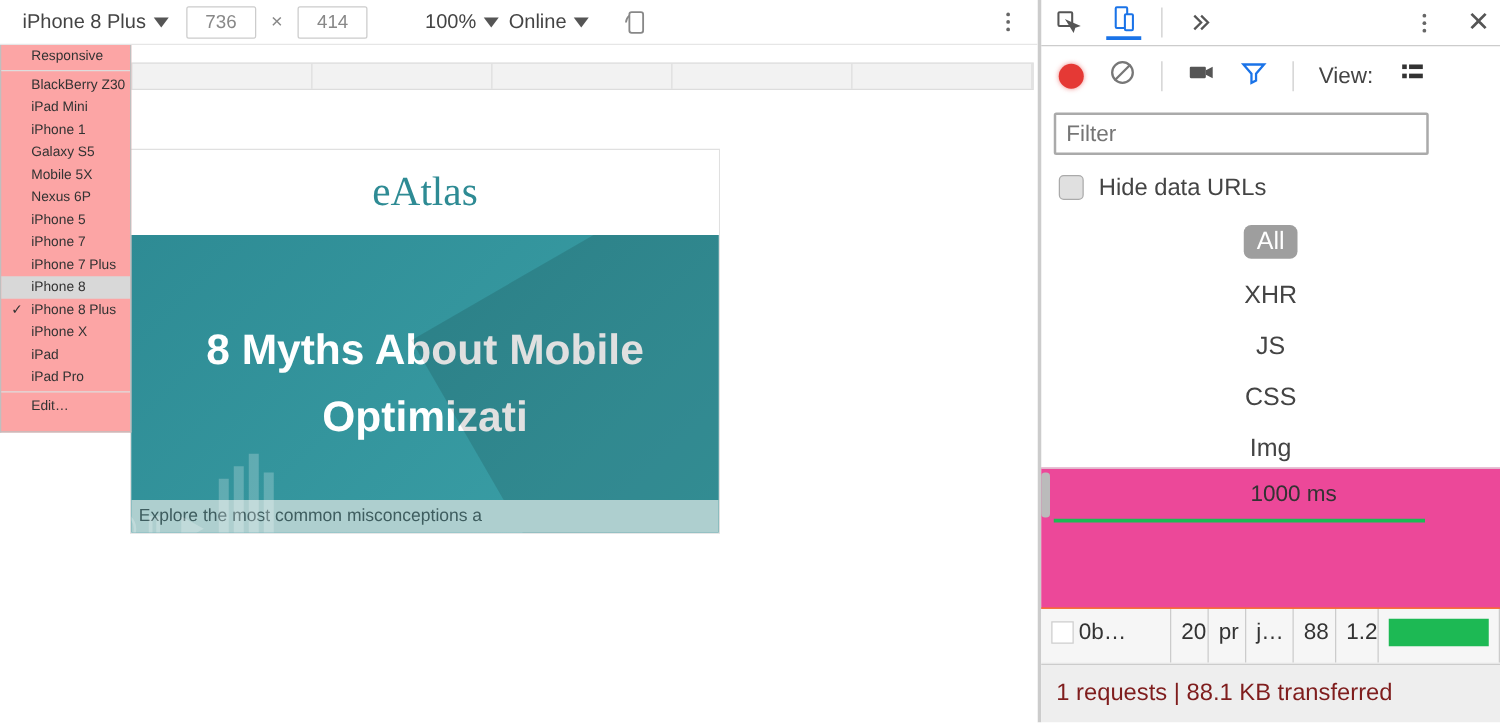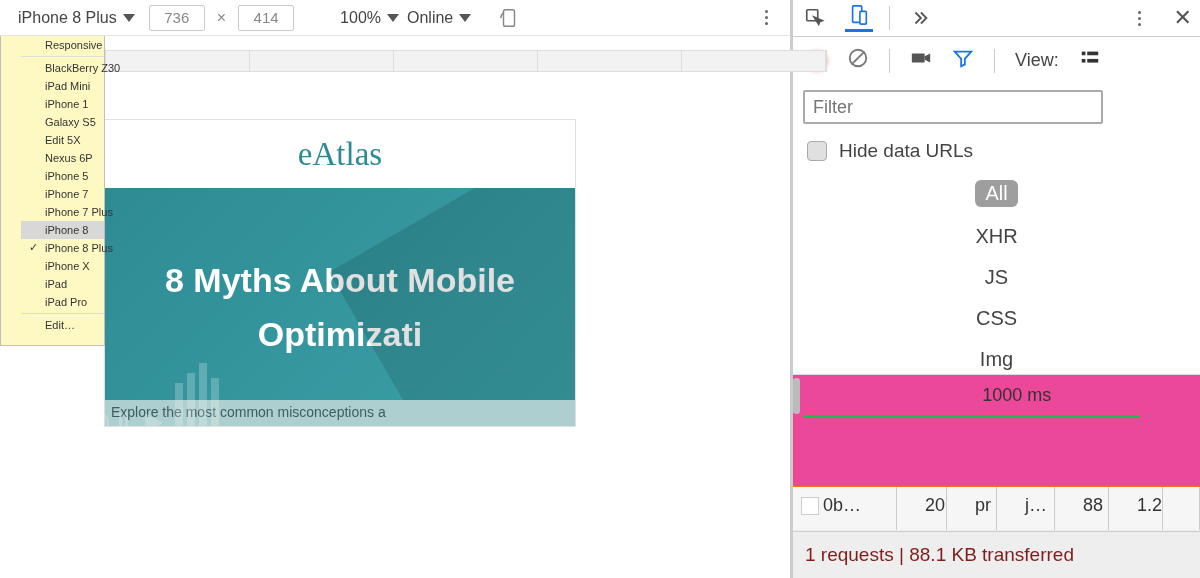--- a/index.html
+++ b/index.html
@@ -58,27 +58,26 @@
     width: 24px; height: 36px; display: flex; flex-direction: column;
     align-items: center; justify-content: center; gap: 3px; cursor: pointer;
   }
   .triple-dot span { width: 3px; height: 3px; background: #666; border-radius: 50%; }
 
   
   .device-menu {
     position: absolute;
     top: 36px; left: 0;
     width: 105px;
-    background: #fef9c3;
+    background: #fca5a5;
     border: 1px solid #bfbfbf;
     border-top: none;
     font-size: 11px;
     min-height: 310px;
     z-index: 10;
-    padding-left: 20px;
   }
   .device-menu .sep { height: 1px; background: #ddd; margin: 2px 0; }
   .device-menu .item {
     padding: 3px 6px 3px 24px;
     position: relative;
     cursor: pointer;
     white-space: nowrap;
     color: #333;
   }
   .device-menu .item.highlight { background: #d8d8d8; }
@@ -167,21 +166,21 @@
   .ban-icon svg, .cam-icon svg, .funnel-icon svg, .list-icon svg { width: 22px; height: 22px; }
   .view-label { font-size: 18px; color: #444; }
   .vsep { width: 1px; height: 24px; background: #ccc; }
 
   .filter-row { padding: 6px 10px; }
   .filter-input {
     width: 300px; height: 34px; font-size: 18px;
     border: 2px solid #aaa; border-radius: 2px;
     padding: 0 8px; color: #888;
   }
-  .hide-row { display: flex; align-items: center; gap: 12px; padding: 10px 14px; font-size: 19px; color: #444; }
+  .hide-row { display: flex; align-items: flex-start; gap: 12px; padding: 10px 14px; font-size: 19px; color: #444; }
   .hide-row .cb {
     width: 20px; height: 20px; border: 1px solid #aaa; border-radius: 4px;
     background: #e0e0e0;
   }
 
   .type-tabs {
     display: flex; align-items: center; gap: 18px;
     padding: 8px 10px; font-size: 20px; color: #444;
     overflow: hidden;
     flex-direction: column;
@@ -207,21 +206,21 @@
     padding: 8px 8px; border-right: 1px solid #ccc;
     overflow: hidden; white-space: nowrap;
   }
   .col-name { width: 104px; }
   .col-st { width: 30px; }
   .col-ty { width: 30px; }
   .col-in { width: 38px; }
   .col-s2 { width: 34px; }
   .col-ti { width: 34px; }
   .col-wf { flex: 1; }
-  .net-row { display: flex; border-bottom: 1px solid #eee; background: #f6f6f6; font-size: 18px; gap: 20px; }
+  .net-row { display: flex; border-bottom: 1px solid #eee; background: #f6f6f6; font-size: 18px; }
   .net-row .icon { width: 18px; height: 18px; border: 1px solid #ccc; display: inline-block; margin-right: 4px; vertical-align: middle; background: #fff; }
   .net-row .wf-bar { display: inline-block; width: 100%; height: 22px; background: #1db954; }
 
   .dt-footer {
     margin-top: auto;
     border-top: 1px solid #ccc;
     background: #eee;
     padding: 12px 12px;
     font-size: 19px;
     color: #7f1d1d;
@@ -270,21 +269,21 @@
       </div>
     </div>
 
     <div class="device-menu" id="device-menu">
         <div class="item"><span>Responsive</span></div>
         <div class="sep"></div>
         <div class="item"><span>BlackBerry Z30</span></div>
         <div class="item"><span>iPad Mini</span></div>
         <div class="item"><span>iPhone 1</span></div>
         <div class="item"><span>Galaxy S5</span></div>
-        <div class="item"><span>Edit 5X</span></div>
+        <div class="item"><span>Mobile 5X</span></div>
         <div class="item"><span>Nexus 6P</span></div>
         <div class="item"><span>iPhone 5</span></div>
         <div class="item"><span>iPhone 7</span></div>
         <div class="item"><span>iPhone 7 Plus</span></div>
         <div class="item highlight"><span>iPhone 8</span></div>
         <div class="item"><span class="check">✓</span><span>iPhone 8 Plus</span></div>
         <div class="item"><span>iPhone X</span></div>
         <div class="item"><span>iPad</span></div>
         <div class="item"><span>iPad Pro</span></div>
         <div class="sep"></div>

